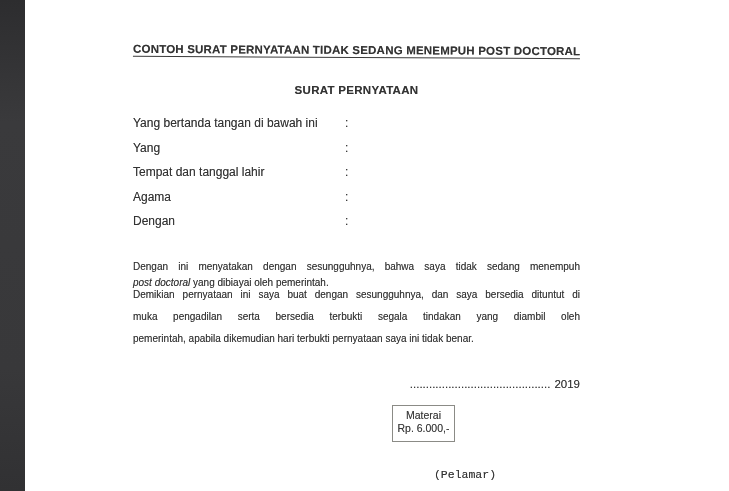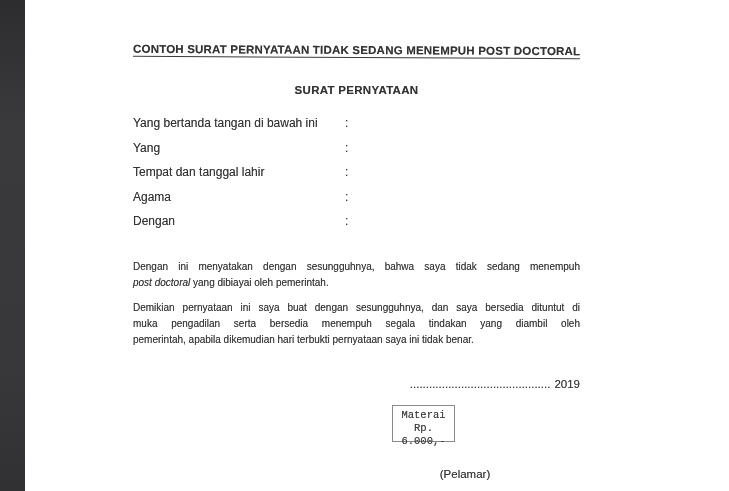--- a/index.html
+++ b/index.html
@@ -52,35 +52,35 @@
   .doc-title .underlined { border-bottom: 1.5px solid #3c3c3c; padding-bottom: 1px; }
   .doc-heading {
     position: absolute; left: 108px; top: 84px; width: 447px;
     text-align: center; font-weight: bold; font-size: 11.5px; letter-spacing: .3px;
   }
   .fields { position: absolute; left: 108px; top: 111px; width: 447px; font-size: 12px; }
   .field-row { position: relative; height: 24.5px; line-height: 24.5px; }
   .field-colon { position: absolute; left: 212px; top: 0; }
   .para { position: absolute; left: 108px; width: 447px; font-size: 10px; }
   .para-1 { top: 259px; line-height: 15.8px; }
-  .para-2 { top: 300px; line-height: 16px; }
+  .para-2 { top: 284px; line-height: 22px; }
   .jline { text-align: justify; text-align-last: justify; }
   .date-line {
     position: absolute; left: 108px; top: 378px; width: 447px;
     text-align: right; font-size: 11.5px; line-height: 13px;
   }
   .date-line .year { margin-left: 4px; }
   .stamp-box {
     position: absolute; left: 367px; top: 405px; width: 61px; height: 32px;
     border: 1px solid #8b8b86; text-align: center;
-    font-size: 10.5px; line-height: 13px; padding-top: 3px; color: #3a3a3a; font-family: Liberation Mono, monospace;
+    font-size: 10.5px; line-height: 13px; padding-top: 3px; color: #3a3a3a;
   }
   .signature {
     position: absolute; left: 392px; top: 468px; width: 96px;
-    text-align: center; font-size: 11.5px;
+    text-align: center; font-size: 11.5px; font-family: Liberation Mono, monospace;
   }
 </style>
 </head>
 <body>
 
 <div class="screen">
 
   <div class="band-left"></div>
   <div class="edge-cream"></div>
   <div class="band-right"></div>
@@ -118,21 +118,21 @@
       </div>
     </div>
 
     <div class="para para-1">
       <div class="jline">Dengan ini menyatakan dengan sesungguhnya, bahwa saya tidak sedang menempuh</div>
       <div><i>post doctoral</i><span> yang dibiayai oleh pemerintah.</span></div>
     </div>
 
     <div class="para para-2">
       <div class="jline">Demikian pernyataan ini saya buat dengan sesungguhnya, dan saya bersedia dituntut di</div>
-      <div class="jline">muka pengadilan serta bersedia menempuh segala tindakan yang diambil oleh</div>
+      <div class="jline">muka pengadilan serta bersedia terbukti segala tindakan yang diambil oleh</div>
       <div>pemerintah, apabila dikemudian hari terbukti pernyataan saya ini tidak benar.</div>
     </div>
 
     <div class="date-line">
       <span class="dots">............................................</span><span class="year">2019</span>
     </div>
 
     <div class="stamp-box">
       <div>Materai</div>
       <div>Rp. 6.000,-</div>

